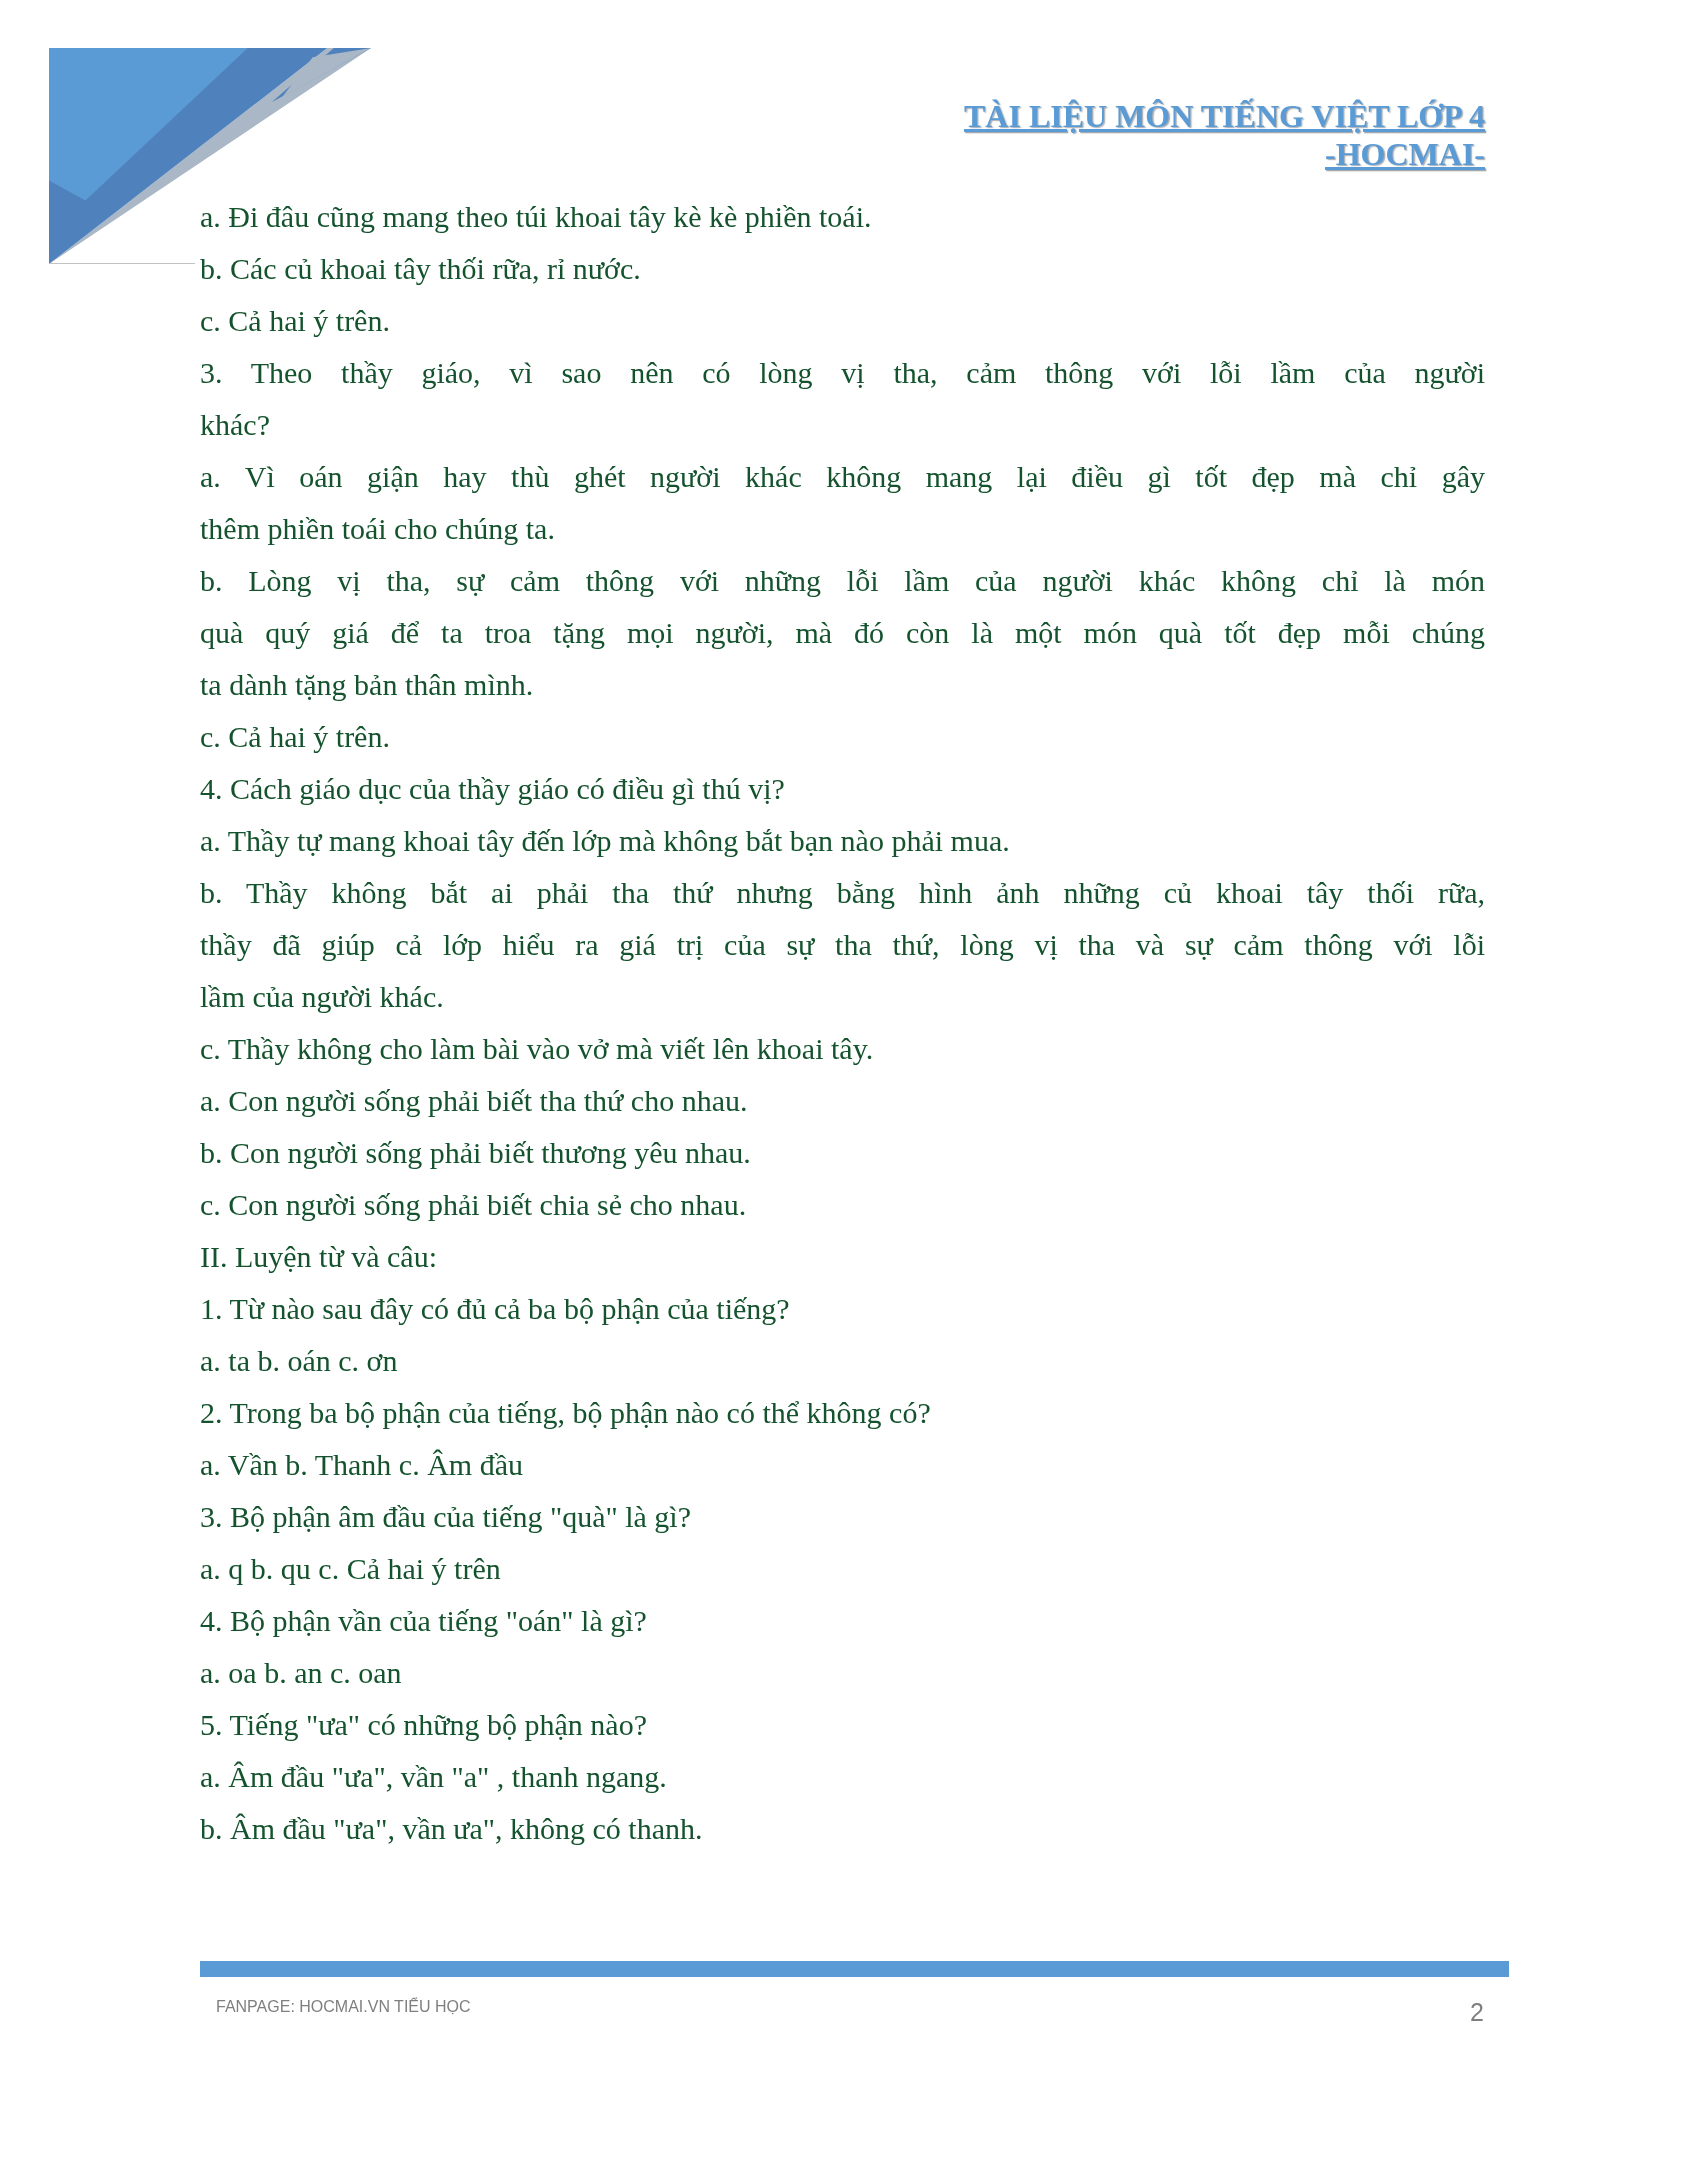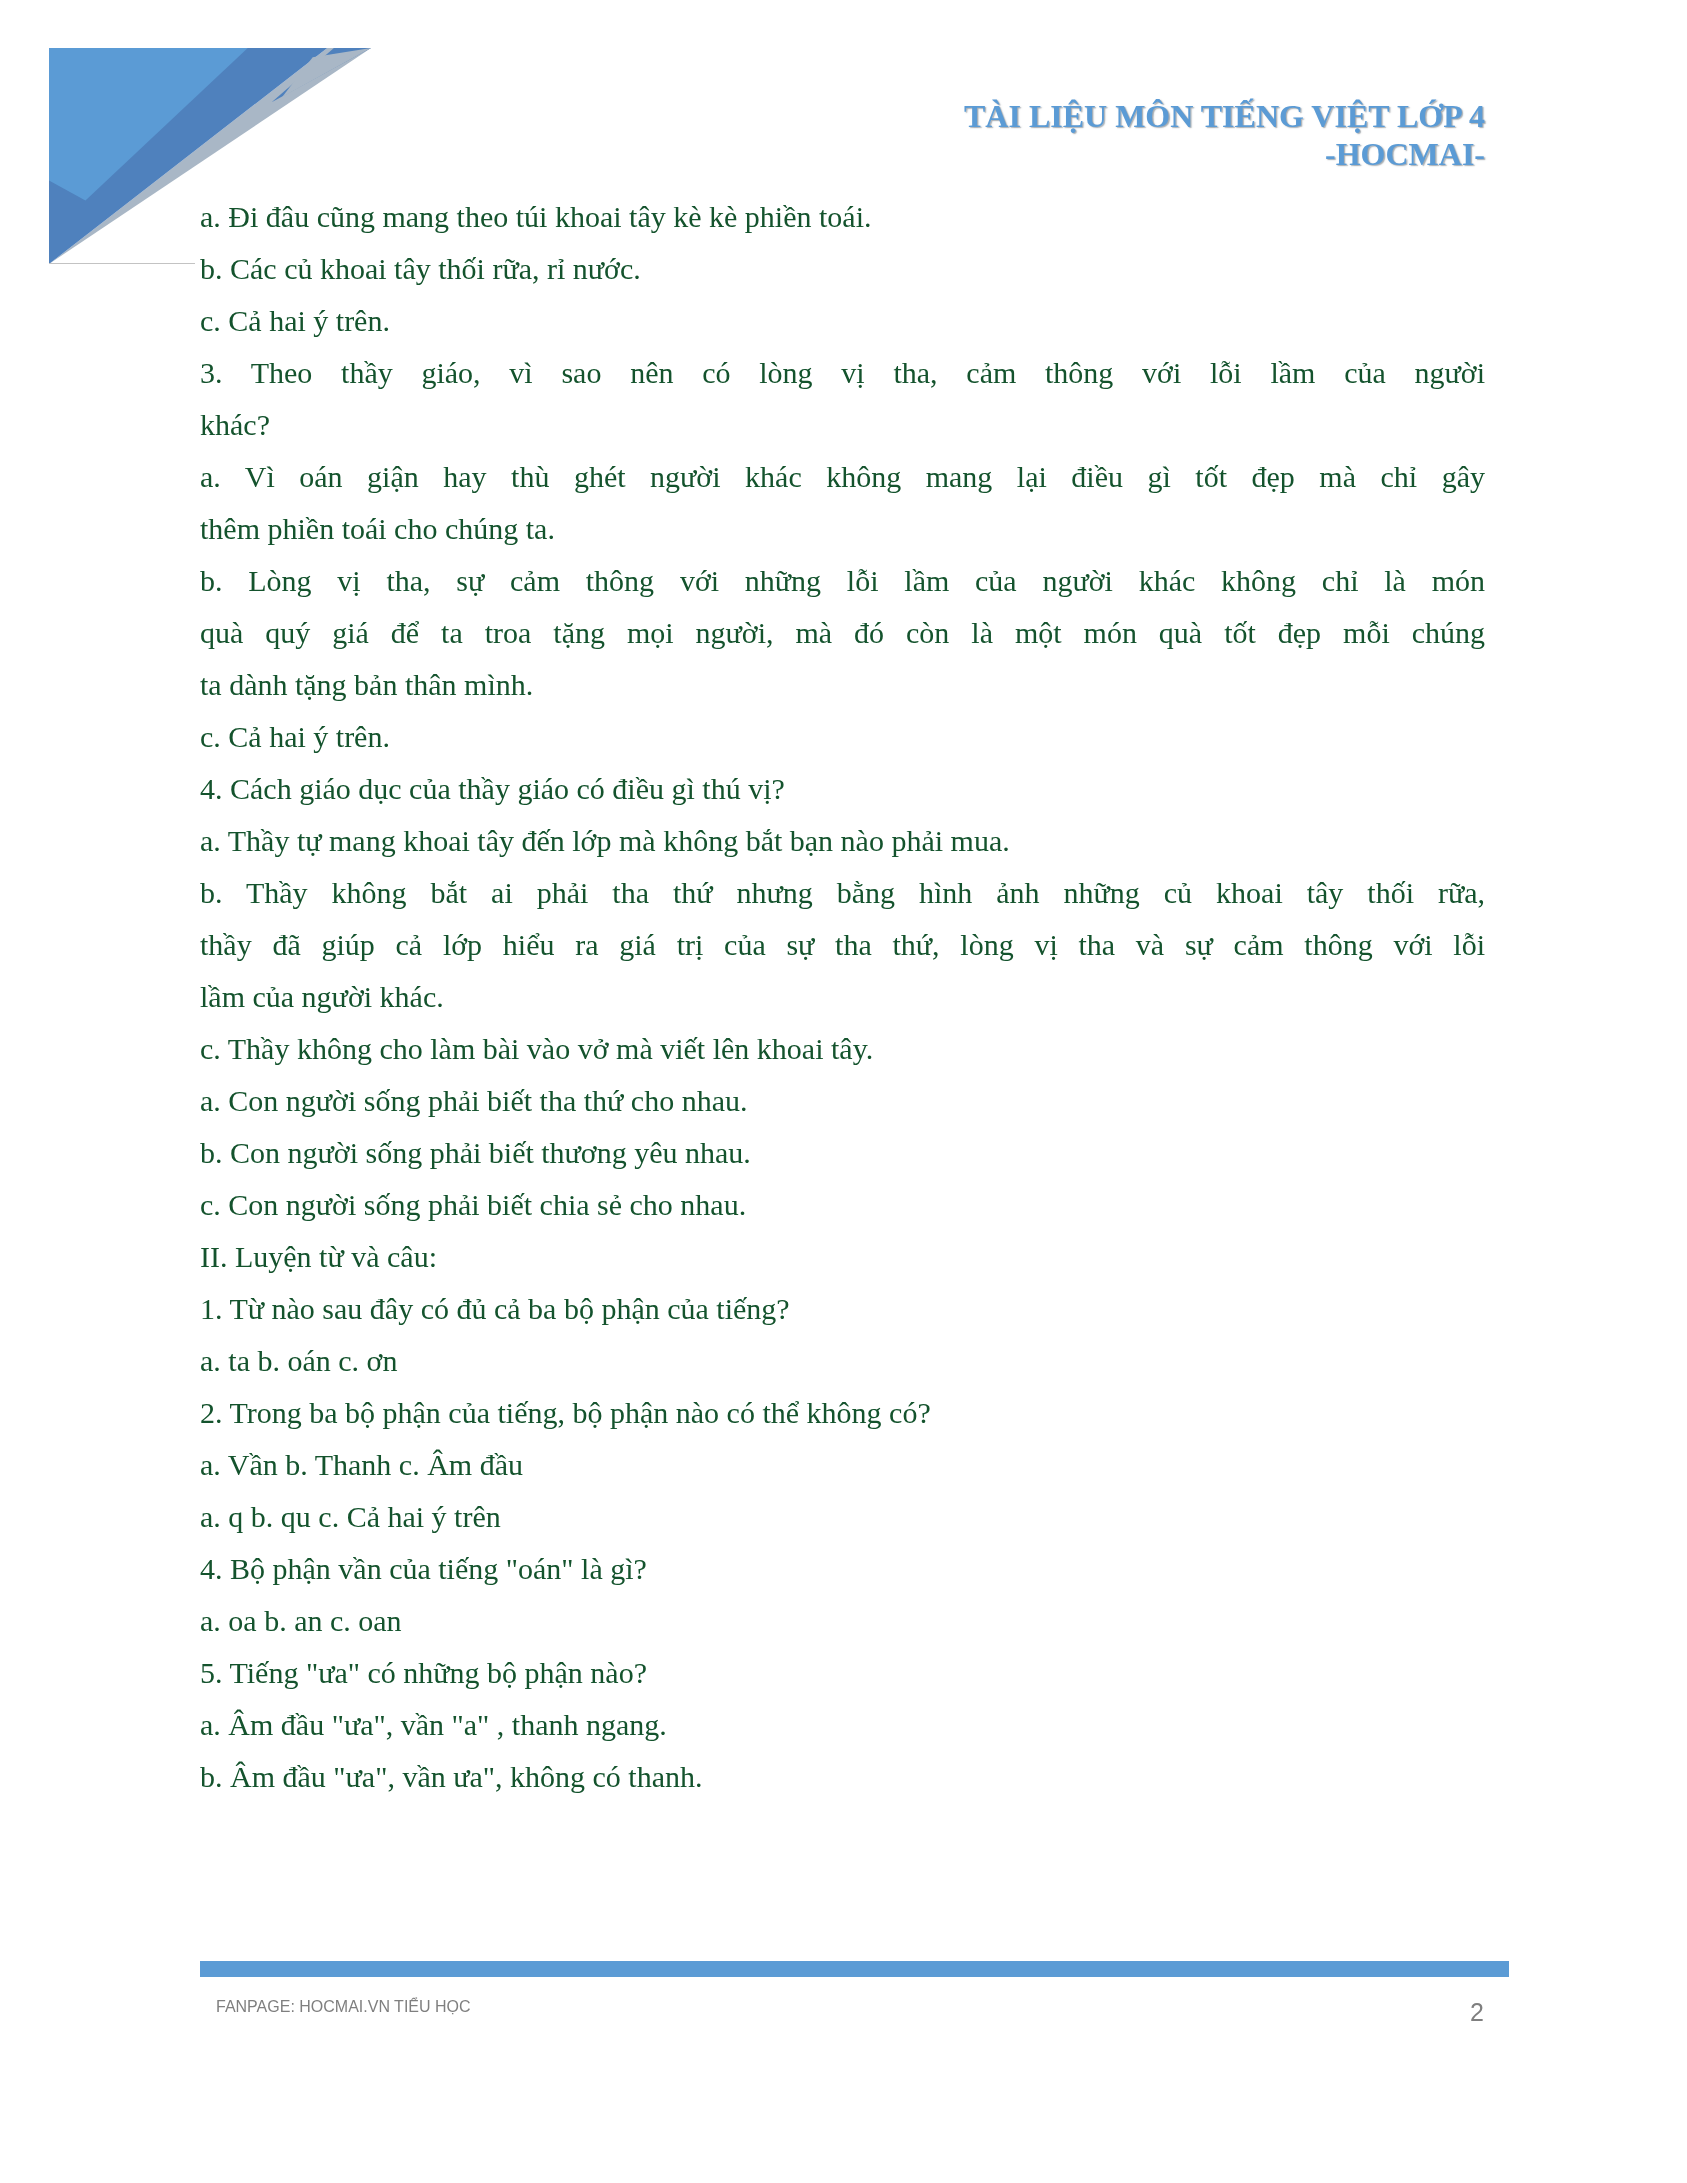--- a/index.html
+++ b/index.html
@@ -16,20 +16,21 @@
   .logo-underline { position:absolute; left:49px; top:263px; width:146px; height:1.3px; background:#c3c3c3; }
   
   .header {
     position:absolute; top:97px; right:202px;
     text-align:right;
     font-weight:bold;
     font-size:32px; line-height:38px;
     color:#5b9bd5;
     text-shadow:1.3px 1.3px 1.3px rgba(90,100,110,0.55);
     white-space:nowrap;
+    text-decoration:underline;
   }
   
   .body-text {
     position:absolute; left:200px; top:191px; width:1285px;
     font-size:30px; line-height:52px; color:#14532d;
   }
   .line { height:52px; white-space:nowrap; }
   .line.b { font-weight:normal; }
   .line.j { white-space:normal; text-align:justify; text-align-last:justify; }
   
@@ -83,20 +84,21 @@
       <div class="line">lầm của người khác.</div>
       <div class="line">c. Thầy không cho làm bài vào vở mà viết lên khoai tây.</div>
       <div class="line">a. Con người sống phải biết tha thứ cho nhau.</div>
       <div class="line">b. Con người sống phải biết thương yêu nhau.</div>
       <div class="line">c. Con người sống phải biết chia sẻ cho nhau.</div>
       <div class="line b">II. Luyện từ và câu:</div>
       <div class="line b">1. Từ nào sau đây có đủ cả ba bộ phận của tiếng?</div>
       <div class="line">a. ta b. oán c. ơn</div>
       <div class="line b">2. Trong ba bộ phận của tiếng, bộ phận nào có thể không có?</div>
       <div class="line">a. Vần b. Thanh c. Âm đầu</div>
+      <div class="line b">3. Bộ phận âm đầu của tiếng "quà" là gì?</div>
       <div class="line">a. q b. qu c. Cả hai ý trên</div>
       <div class="line b">4. Bộ phận vần của tiếng "oán" là gì?</div>
       <div class="line">a. oa b. an c. oan</div>
       <div class="line b">5. Tiếng "ưa" có những bộ phận nào?</div>
       <div class="line">a. Âm đầu "ưa", vần "a" , thanh ngang.</div>
       <div class="line">b. Âm đầu "ưa", vần ưa", không có thanh.</div>
     </div>
 
   <div class="footer-bar"></div>
   <div class="footer-fanpage">FANPAGE: HOCMAI.VN TIỂU HỌC</div>

